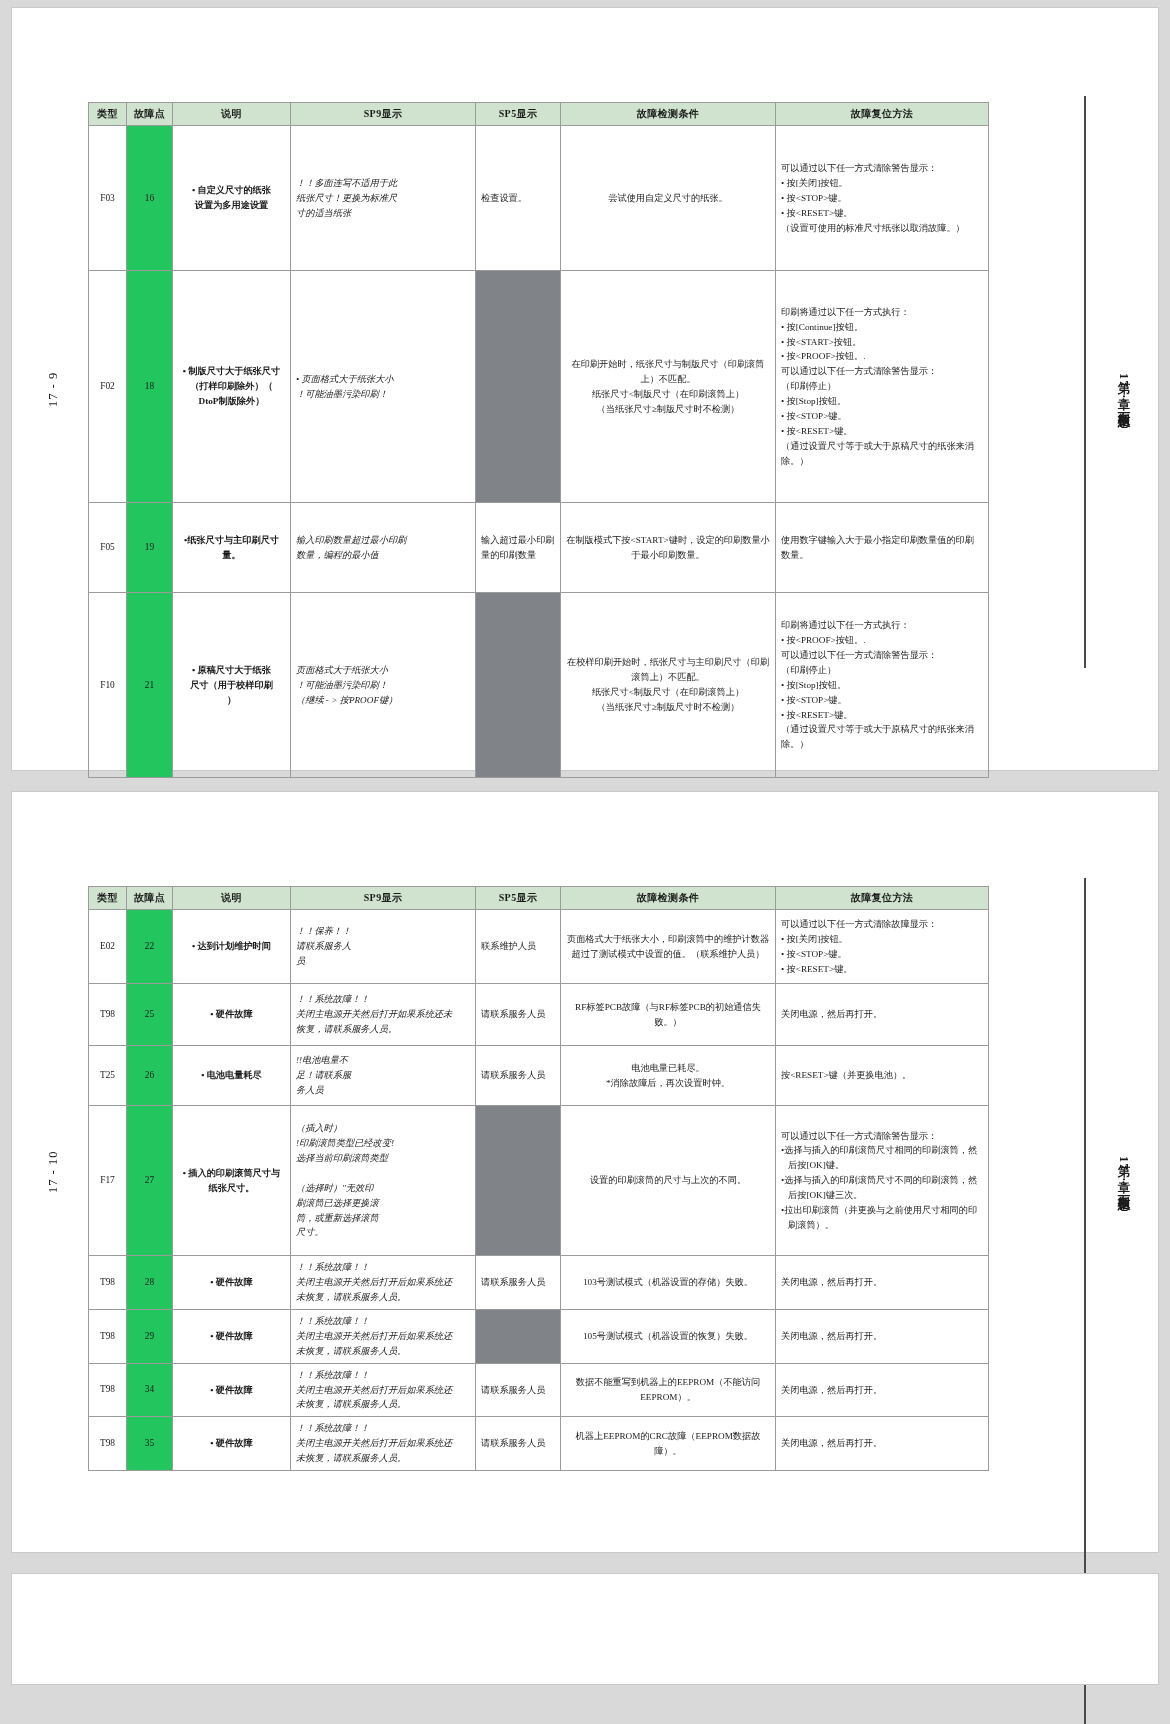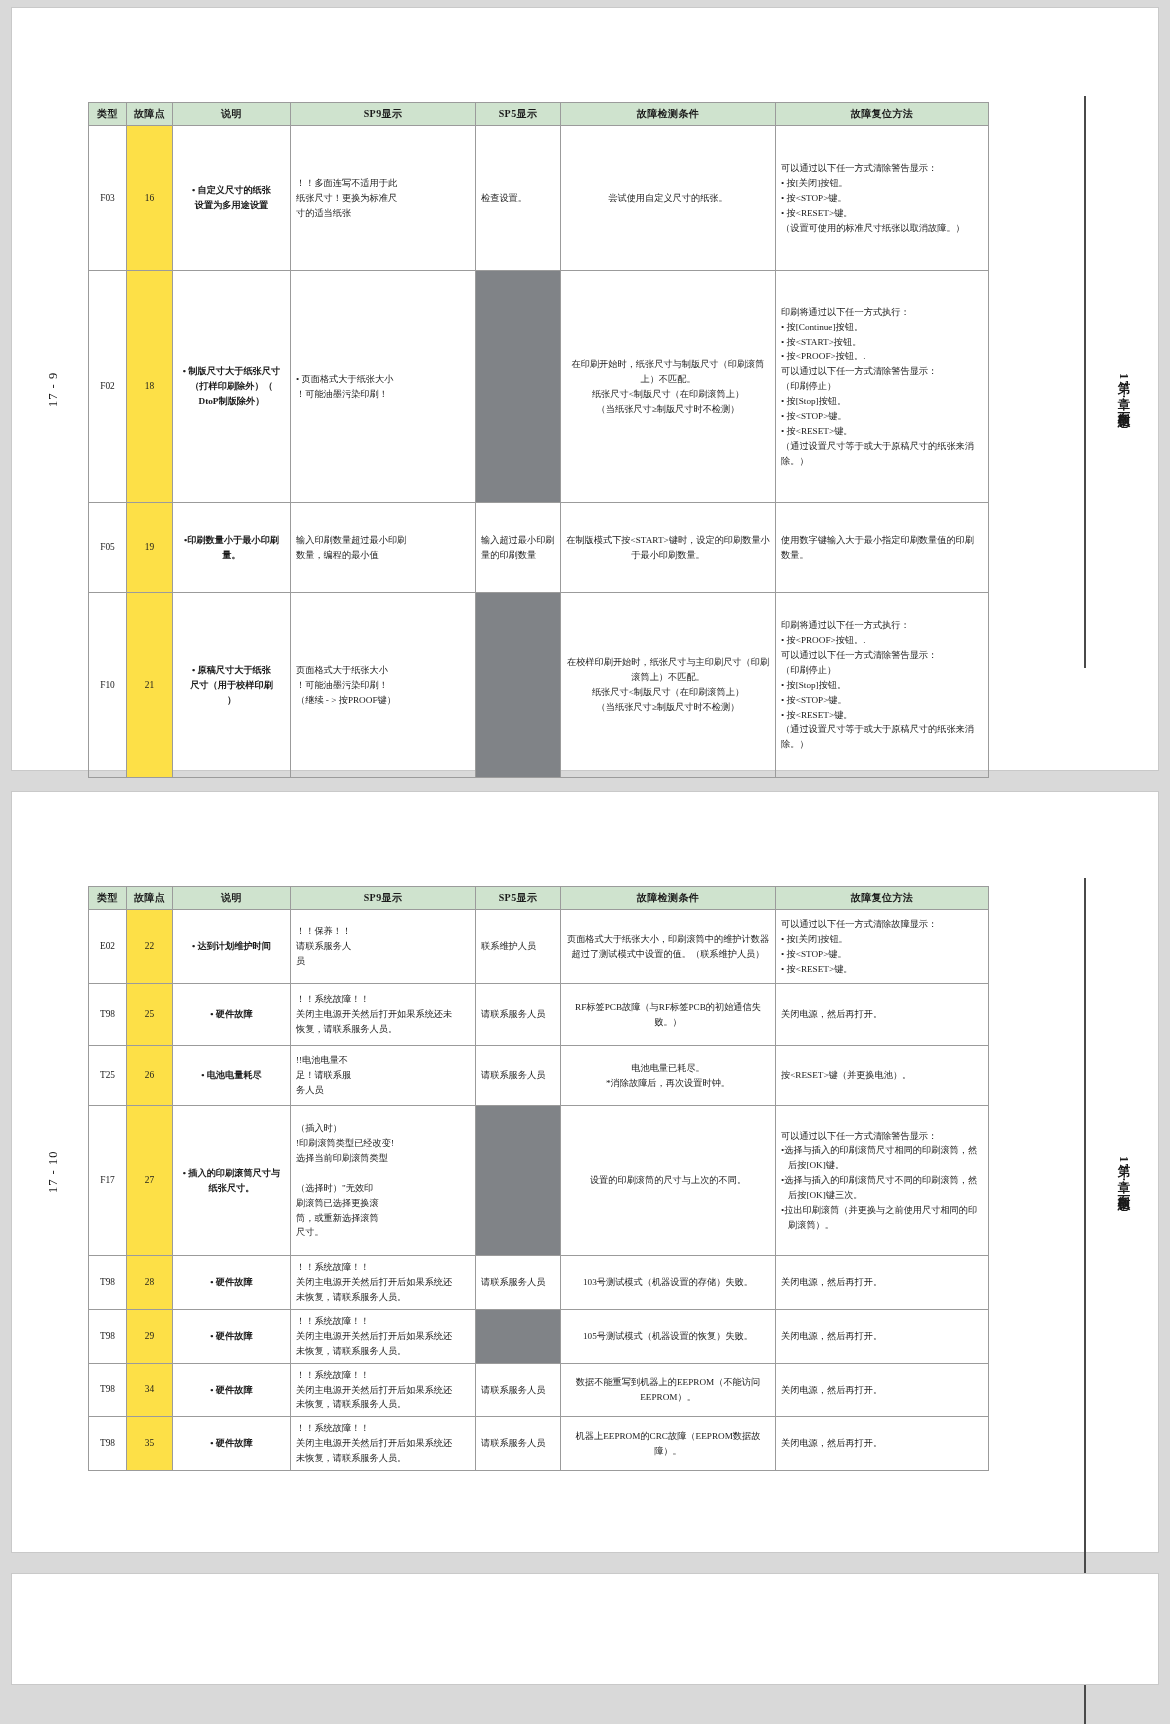--- a/index.html
+++ b/index.html
@@ -110,23 +110,23 @@
   
   col.c-type   { width: 38px; }
   col.c-point  { width: 46px; }
   col.c-desc   { width: 118px; }
   col.c-sp9    { width: 185px; }
   col.c-sp5    { width: 85px; }
   col.c-cond   { width: 215px; }
   col.c-reset  { width: 213px; }
 
   td.type  { text-align: center; font-size: 9.4px; margin-left: 48px; }
-  td.point { text-align: center; background: #fde047; font-size: 9.4px; }
+  td.point { text-align: center; background: #22c55e; font-size: 9.4px; }
   td.desc  { text-align: center; font-weight: bold; }
-  td.sp9   { text-align: left; }
+  td.sp9   { text-align: left; font-style: italic; }
   td.sp5   { text-align: left; margin-top: 20px; }
   td.cond  { text-align: center; }
   td.reset { text-align: left; }
 
   td.grey { background: #808387; }
 
   .bullet-line { display: block; text-indent: -7px; padding-left: 7px; }
   .line { display: block; }
 
   
@@ -219,21 +219,21 @@
                 <span class="bullet-line">• 按[Stop]按钮。</span>
                 <span class="bullet-line">• 按&lt;STOP&gt;键。</span>
                 <span class="bullet-line">• 按&lt;RESET&gt;键。</span>
                 <span class="line">（通过设置尺寸等于或大于原稿尺寸的纸张来消除。）</span>
               </td>
             </tr>
             <tr style="height: 90px;">
               <td class="type">F05</td>
               <td class="point">19</td>
               <td class="desc">
-                <span class="bullet-line">•印刷数量小于最小印刷</span>
+                <span class="bullet-line">•纸张尺寸与主印刷尺寸</span>
                 <span class="line">量。</span>
               </td>
               <td class="sp9">
                 <span class="line">输入印刷数量超过最小印刷</span>
                 <span class="line">数量，编程的最小值</span>
               </td>
               <td class="sp5">
                 <span class="line">输入超过最小印刷</span>
                 <span class="line">量的印刷数量</span>
               </td>

